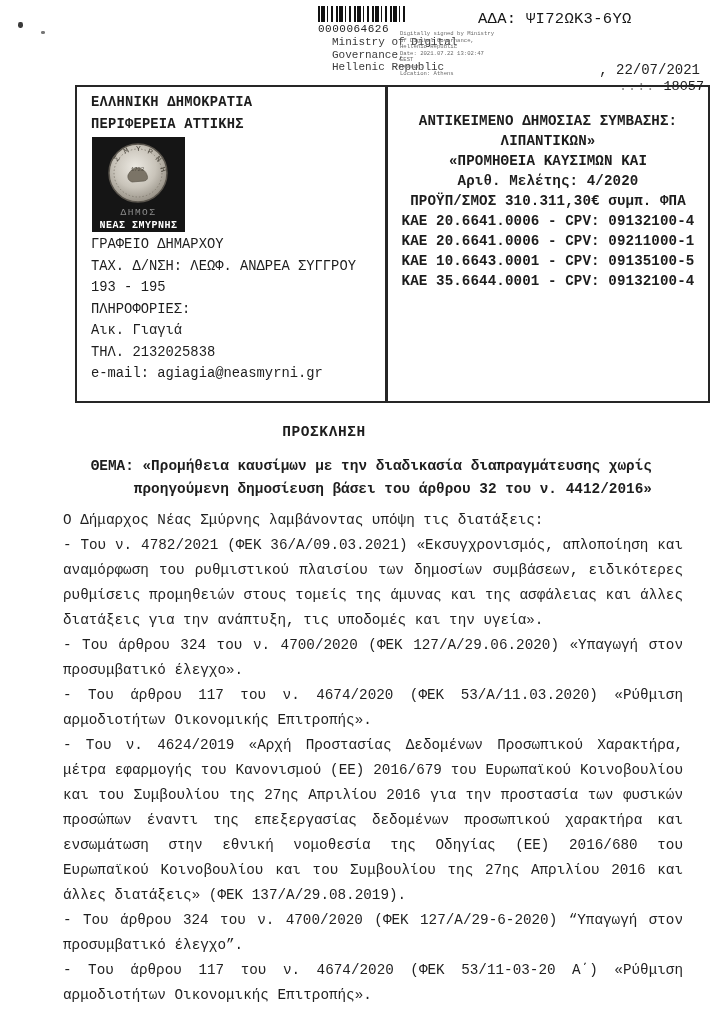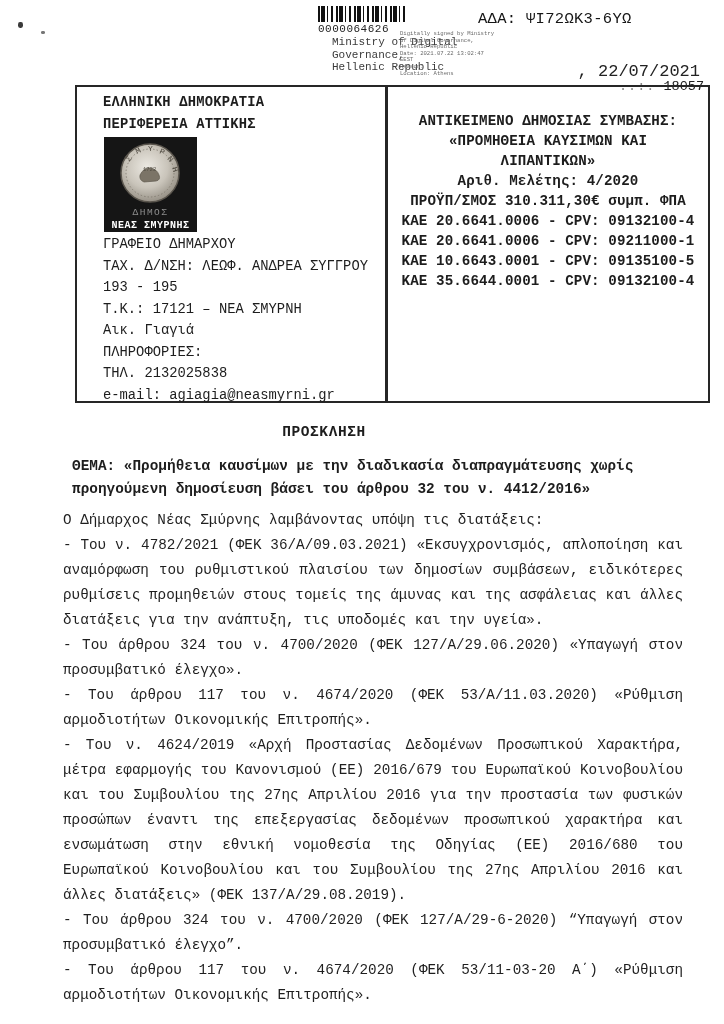--- a/index.html
+++ b/index.html
@@ -19,51 +19,51 @@
   .barcode{
     left:318px;top:6px;width:88px;height:16px;
     background:repeating-linear-gradient(90deg,
       #111 0 2px,#fff 2px 3px,#111 3px 7px,#fff 7px 9px,
       #111 9px 10px,#fff 10px 13px,#111 13px 15px,#fff 15px 18px);
   }
   .barcode-number{left:318px;top:23px;width:92px;font-size:11px;letter-spacing:.5px;color:#222;}
   .ministry-block{left:332px;top:36px;font-size:11px;line-height:12.5px;color:#3b3b3b;}
   .signature-block{left:400px;top:31px;font-size:5.6px;line-height:6.6px;color:#6a6a6a;width:110px;}
   .ada{left:478px;top:10px;font-size:15.5px;color:#151515;letter-spacing:.3px;}
-  .date-line{right:24px;top:62px;font-size:17px;color:#222;}
+  .date-line{right:24px;top:62px;font-size:14px;color:#222;}
   .protocol-line{right:20px;top:79px;font-size:13.5px;color:#222;}
   .protocol-prefix{color:#8a8a8a;letter-spacing:1px;}
 
   
   .header-table{
     left:75px;top:85px;width:635px;height:318px;
     border:2px solid #262626;display:flex;box-sizing:border-box;
   }
   .cell-left{
     width:311px;box-sizing:border-box;border-right:3px solid #262626;
-    padding:5px 8px 0 26px;
+    padding:5px 8px 0 14px;
   }
   .cell-left .hline{font-size:13.8px;line-height:21.5px;font-weight:bold;letter-spacing:.2px;}
   .cell-left .dline{font-size:13.8px;line-height:21.5px;}
   .cell-right{
     flex:1;box-sizing:border-box;padding:24px 6px 0 6px;text-align:center;
   }
   .cell-right .rline{font-size:14.2px;line-height:20px;font-weight:bold;letter-spacing:.1px;}
 
   
   .seal-wrap{width:93px;height:95px;margin:2px 0 2px 1px;display:block;}
 
   
   .main-title{
     left:0;top:424px;width:648px;text-align:center;
     font-size:14.5px;font-weight:bold;letter-spacing:.6px;
   }
   .subject{
     left:72px;top:455px;width:580px;margin-left:0;
-    text-align:left;font-size:14.4px;font-weight:bold;line-height:23px;
+    text-align:right;font-size:14.4px;font-weight:bold;line-height:23px;
   }
   
   .doc-body{left:63px;top:508px;width:620px;}
   .doc-body p{
     margin:0;font-size:14.3px;line-height:25px;
     text-align:justify;color:#1f1f1f;
   }
 </style>
 </head>
 <body>
@@ -116,31 +116,30 @@
 
         <path d="M36 38 q4 -8 10 -7 q7 1 9 7 q2 5 -3 6 l-12 1 q-5 -2 -4 -7 z" fill="#7b7467" stroke="#5d574c" stroke-width="0.7"></path>
         <text x="39" y="34" font-size="5.5" fill="#555046">1722</text>
 
         <text x="46.5" y="78" font-size="9.5" fill="#8d8d8d" text-anchor="middle" letter-spacing="1.5">ΔΗΜΟΣ</text>
         <text x="46.5" y="91" font-size="10" font-weight="bold" fill="#ffffff" text-anchor="middle" letter-spacing="0.5">ΝΕΑΣ ΣΜΥΡΝΗΣ</text>
       </svg>
 
       <div class="dline">ΓΡΑΦΕΙΟ ΔΗΜΑΡΧΟΥ</div>
       <div class="dline">ΤΑΧ. Δ/ΝΣΗ: ΛΕΩΦ. ΑΝΔΡΕΑ ΣΥΓΓΡΟΥ 193 - 195</div>
-      <div class="dline">Τ.Κ.: 17121 – ΝΕΑ ΣΜΥΡΝΗ</div>
+      <div class="dline">ΠΛΗΡΟΦΟΡΙΕΣ:</div>
       <div class="dline">Αικ. Γιαγιά</div>
-      <div class="dline">ΠΛΗΡΟΦΟΡΙΕΣ:</div>
       <div class="dline">ΤΗΛ. 2132025838</div>
       <div class="dline">e-mail: agiagia@neasmyrni.gr</div>
     </div>
 
     <div class="cell-right">
       <div class="rline">ΑΝΤΙΚΕΙΜΕΝΟ ΔΗΜΟΣΙΑΣ ΣΥΜΒΑΣΗΣ:</div>
+      <div class="rline">ΛΙΠΑΝΤΙΚΩΝ»</div>
       <div class="rline">«ΠΡΟΜΗΘΕΙΑ ΚΑΥΣΙΜΩΝ ΚΑΙ</div>
-      <div class="rline">ΛΙΠΑΝΤΙΚΩΝ»</div>
       <div class="rline">Αριθ. Μελέτης: 4/2020</div>
       <div class="rline">ΠΡΟΫΠ/ΣΜΟΣ 310.311,30€ συμπ. ΦΠΑ</div>
       <div class="rline">ΚΑΕ 20.6641.0006 - CPV: 09132100-4</div>
       <div class="rline">ΚΑΕ 20.6641.0006 - CPV: 09211000-1</div>
       <div class="rline">ΚΑΕ 10.6643.0001 - CPV: 09135100-5</div>
       <div class="rline">ΚΑΕ 35.6644.0001 - CPV: 09132100-4</div>
     </div>
   </div>
 
   <div class="abs main-title">ΠΡΟΣΚΛΗΣΗ</div>

